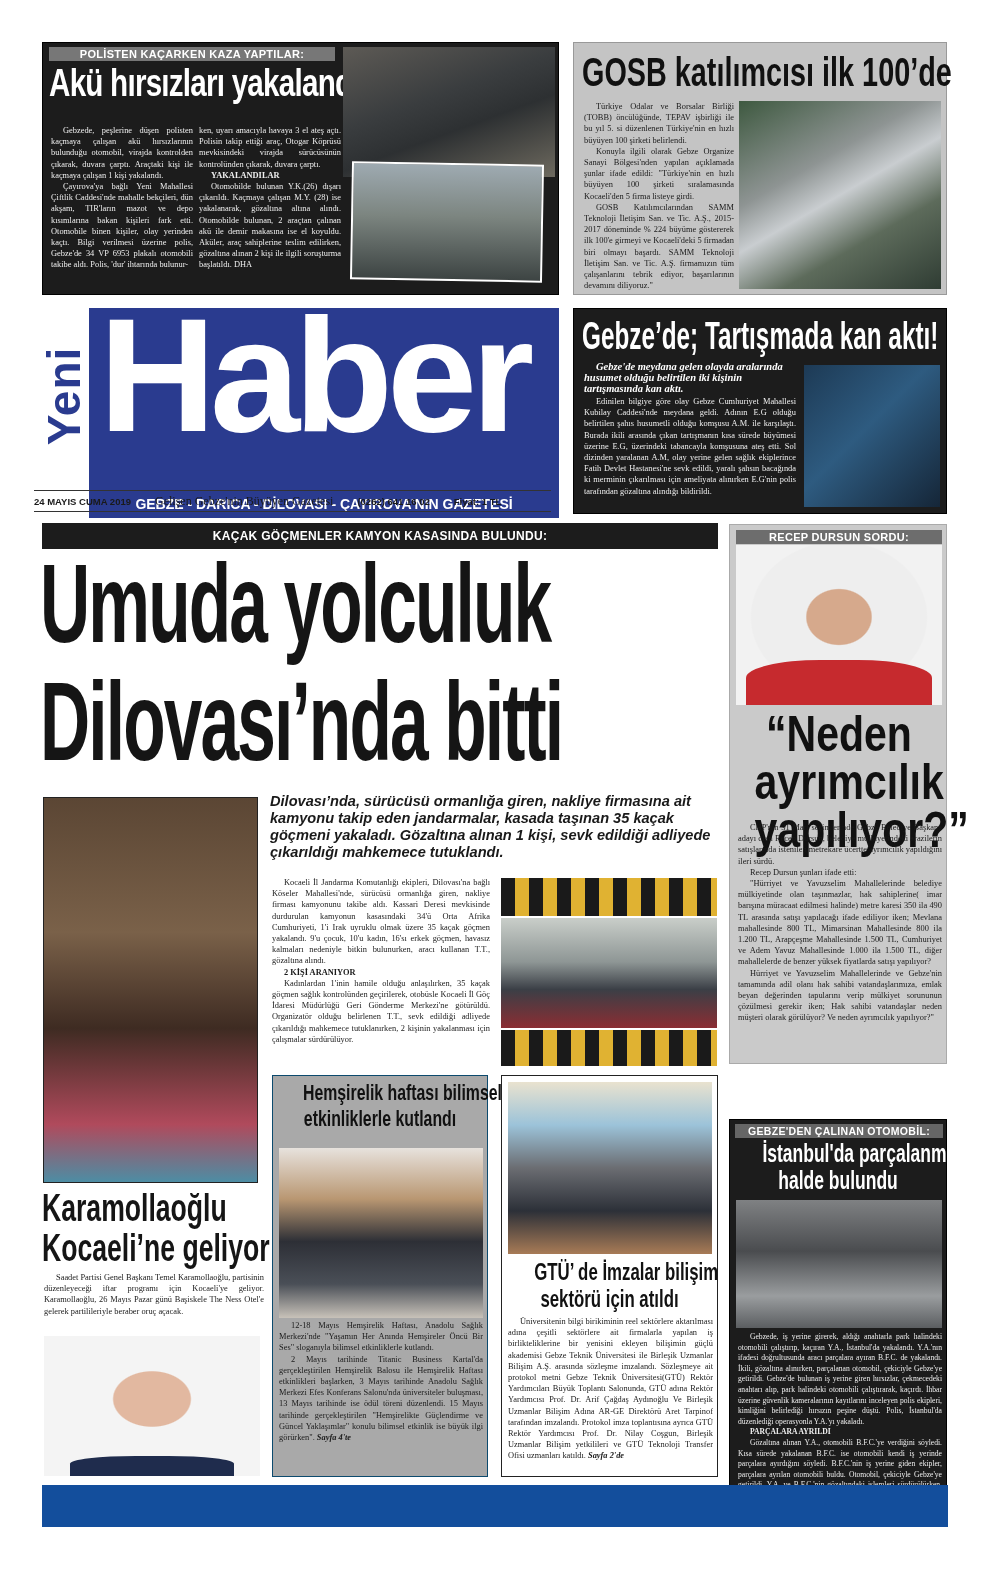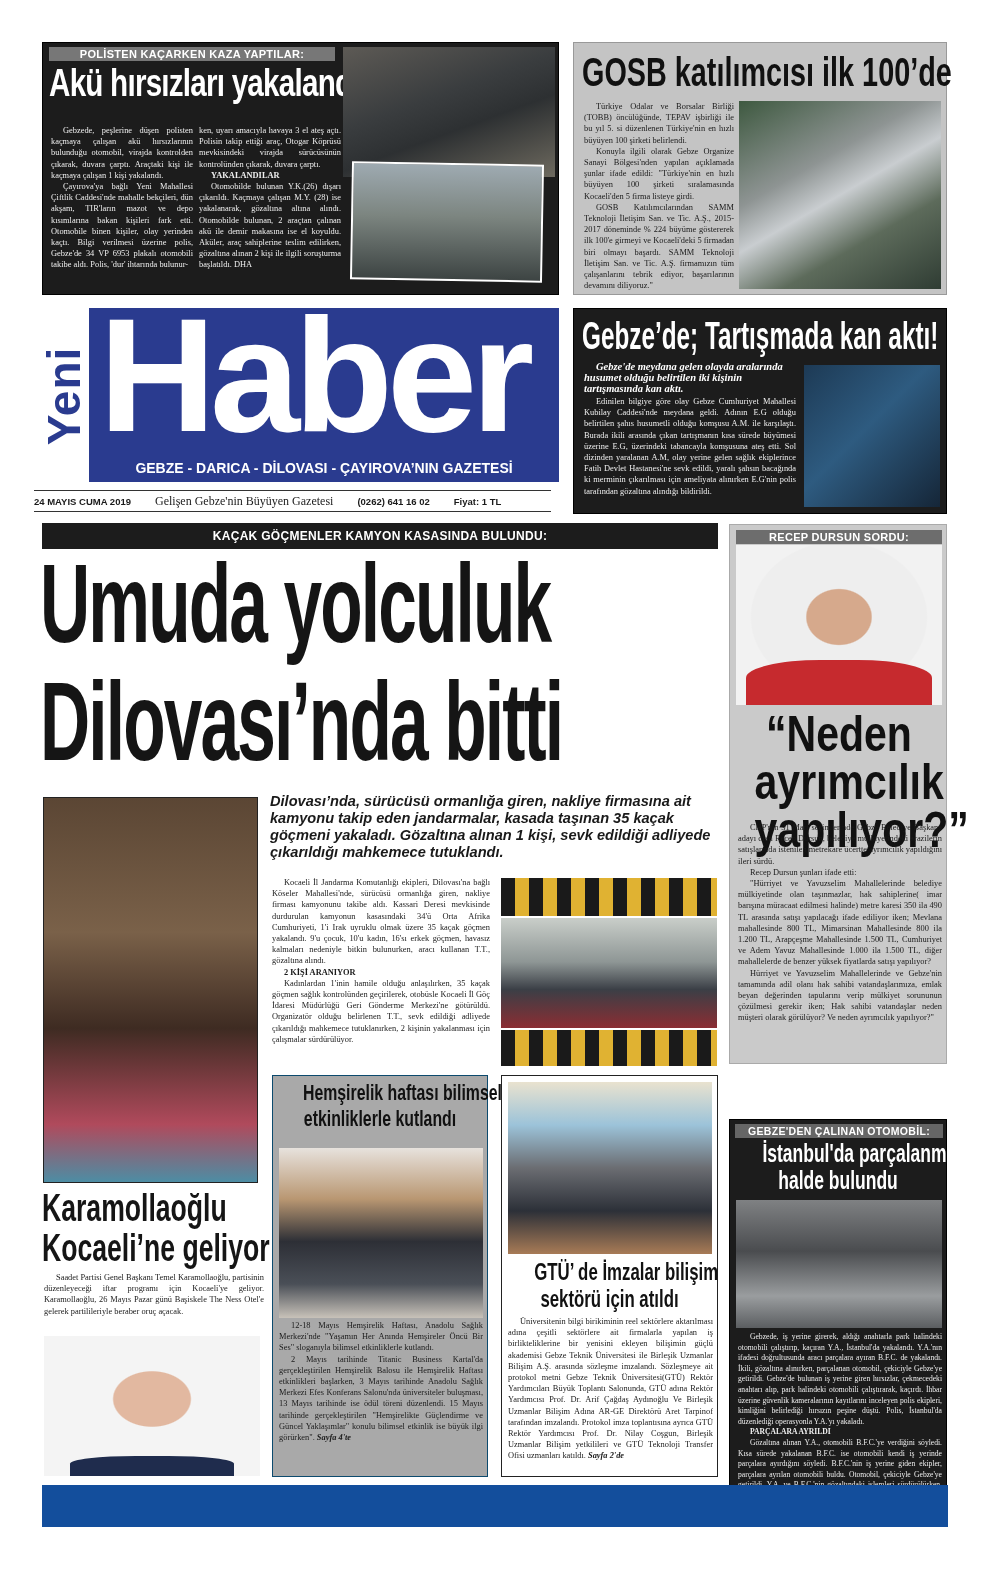--- a/index.html
+++ b/index.html
@@ -21,21 +21,21 @@
 
   
   #box-gosb { left: 573px; top: 42px; width: 374px; height: 253px; background: #c4c4c4; border: 1px solid #999; }
   #box-gosb .head { position: absolute; left: 8px; top: 4px; font-size: 40px; line-height: 50px; color: #111; transform: scaleX(0.72); transform-origin: left top; font-family: "Liberation Sans", sans-serif; font-weight: bold; white-space: nowrap; }
   #box-gosb .col { position: absolute; left: 10px; top: 58px; width: 150px; }
 
   
   #masthead { left: 42px; top: 308px; width: 517px; height: 176px; }
   #masthead .yeni { position: absolute; left: 0; top: 0; width: 44px; height: 176px; color: #2a3b8f; }
   #masthead .yeni span { position: absolute; left: 50%; top: 50%; transform: translate(-50%,-50%) rotate(-90deg); font-family: "Liberation Sans", sans-serif; font-weight: bold; font-size: 46px; white-space: nowrap; letter-spacing: 1px; }
-  #masthead .blue { position: absolute; left: 47px; top: 0; width: 470px; height: 174px; background: #2a3b8f; text-decoration: underline; }
+  #masthead .blue { position: absolute; left: 47px; top: 0; width: 470px; height: 210px; background: #2a3b8f; text-decoration: underline; }
   #masthead .haber { position: absolute; left: 10px; top: -18px; color: #fff; font-family: "Liberation Sans", sans-serif; font-weight: bold; font-size: 162px; letter-spacing: -6px; line-height: 170px; }
   #masthead .tag { position: absolute; left: 0; right: 0; bottom: 6px; text-align: center; color: #fff; font-family: "Liberation Sans", sans-serif; font-weight: bold; font-size: 14px; }
   #dateline { left: 34px; top: 490px; width: 517px; height: 22px; border-top: 1px solid #333; border-bottom: 1px solid #333; display: flex; align-items: center; gap: 24px; font-size: 11px; }
   #dateline .date, #dateline .phone, #dateline .price { font-family: "Liberation Sans", sans-serif; font-weight: bold; font-size: 9.5px; }
   #dateline .slogan { font-family: "Liberation Serif", serif; font-size: 12px; text-align: right; }
 
   
   #box-kan { left: 573px; top: 308px; width: 374px; height: 206px; background: #1c1c1c; border: 1px solid #000; }
   #box-kan .head { position: absolute; left: 8px; top: 2px; color: #fff; font-family: "Liberation Sans", sans-serif; font-weight: bold; font-size: 38px; line-height: 50px; transform: scaleX(0.64); transform-origin: left top; white-space: nowrap; }
   #box-kan .lead { position: absolute; left: 10px; top: 52px; width: 212px; color: #fff; font-family: "Liberation Serif", serif; font-style: italic; font-weight: bold; font-size: 10.5px; line-height: 11px; text-indent: 12px; }

